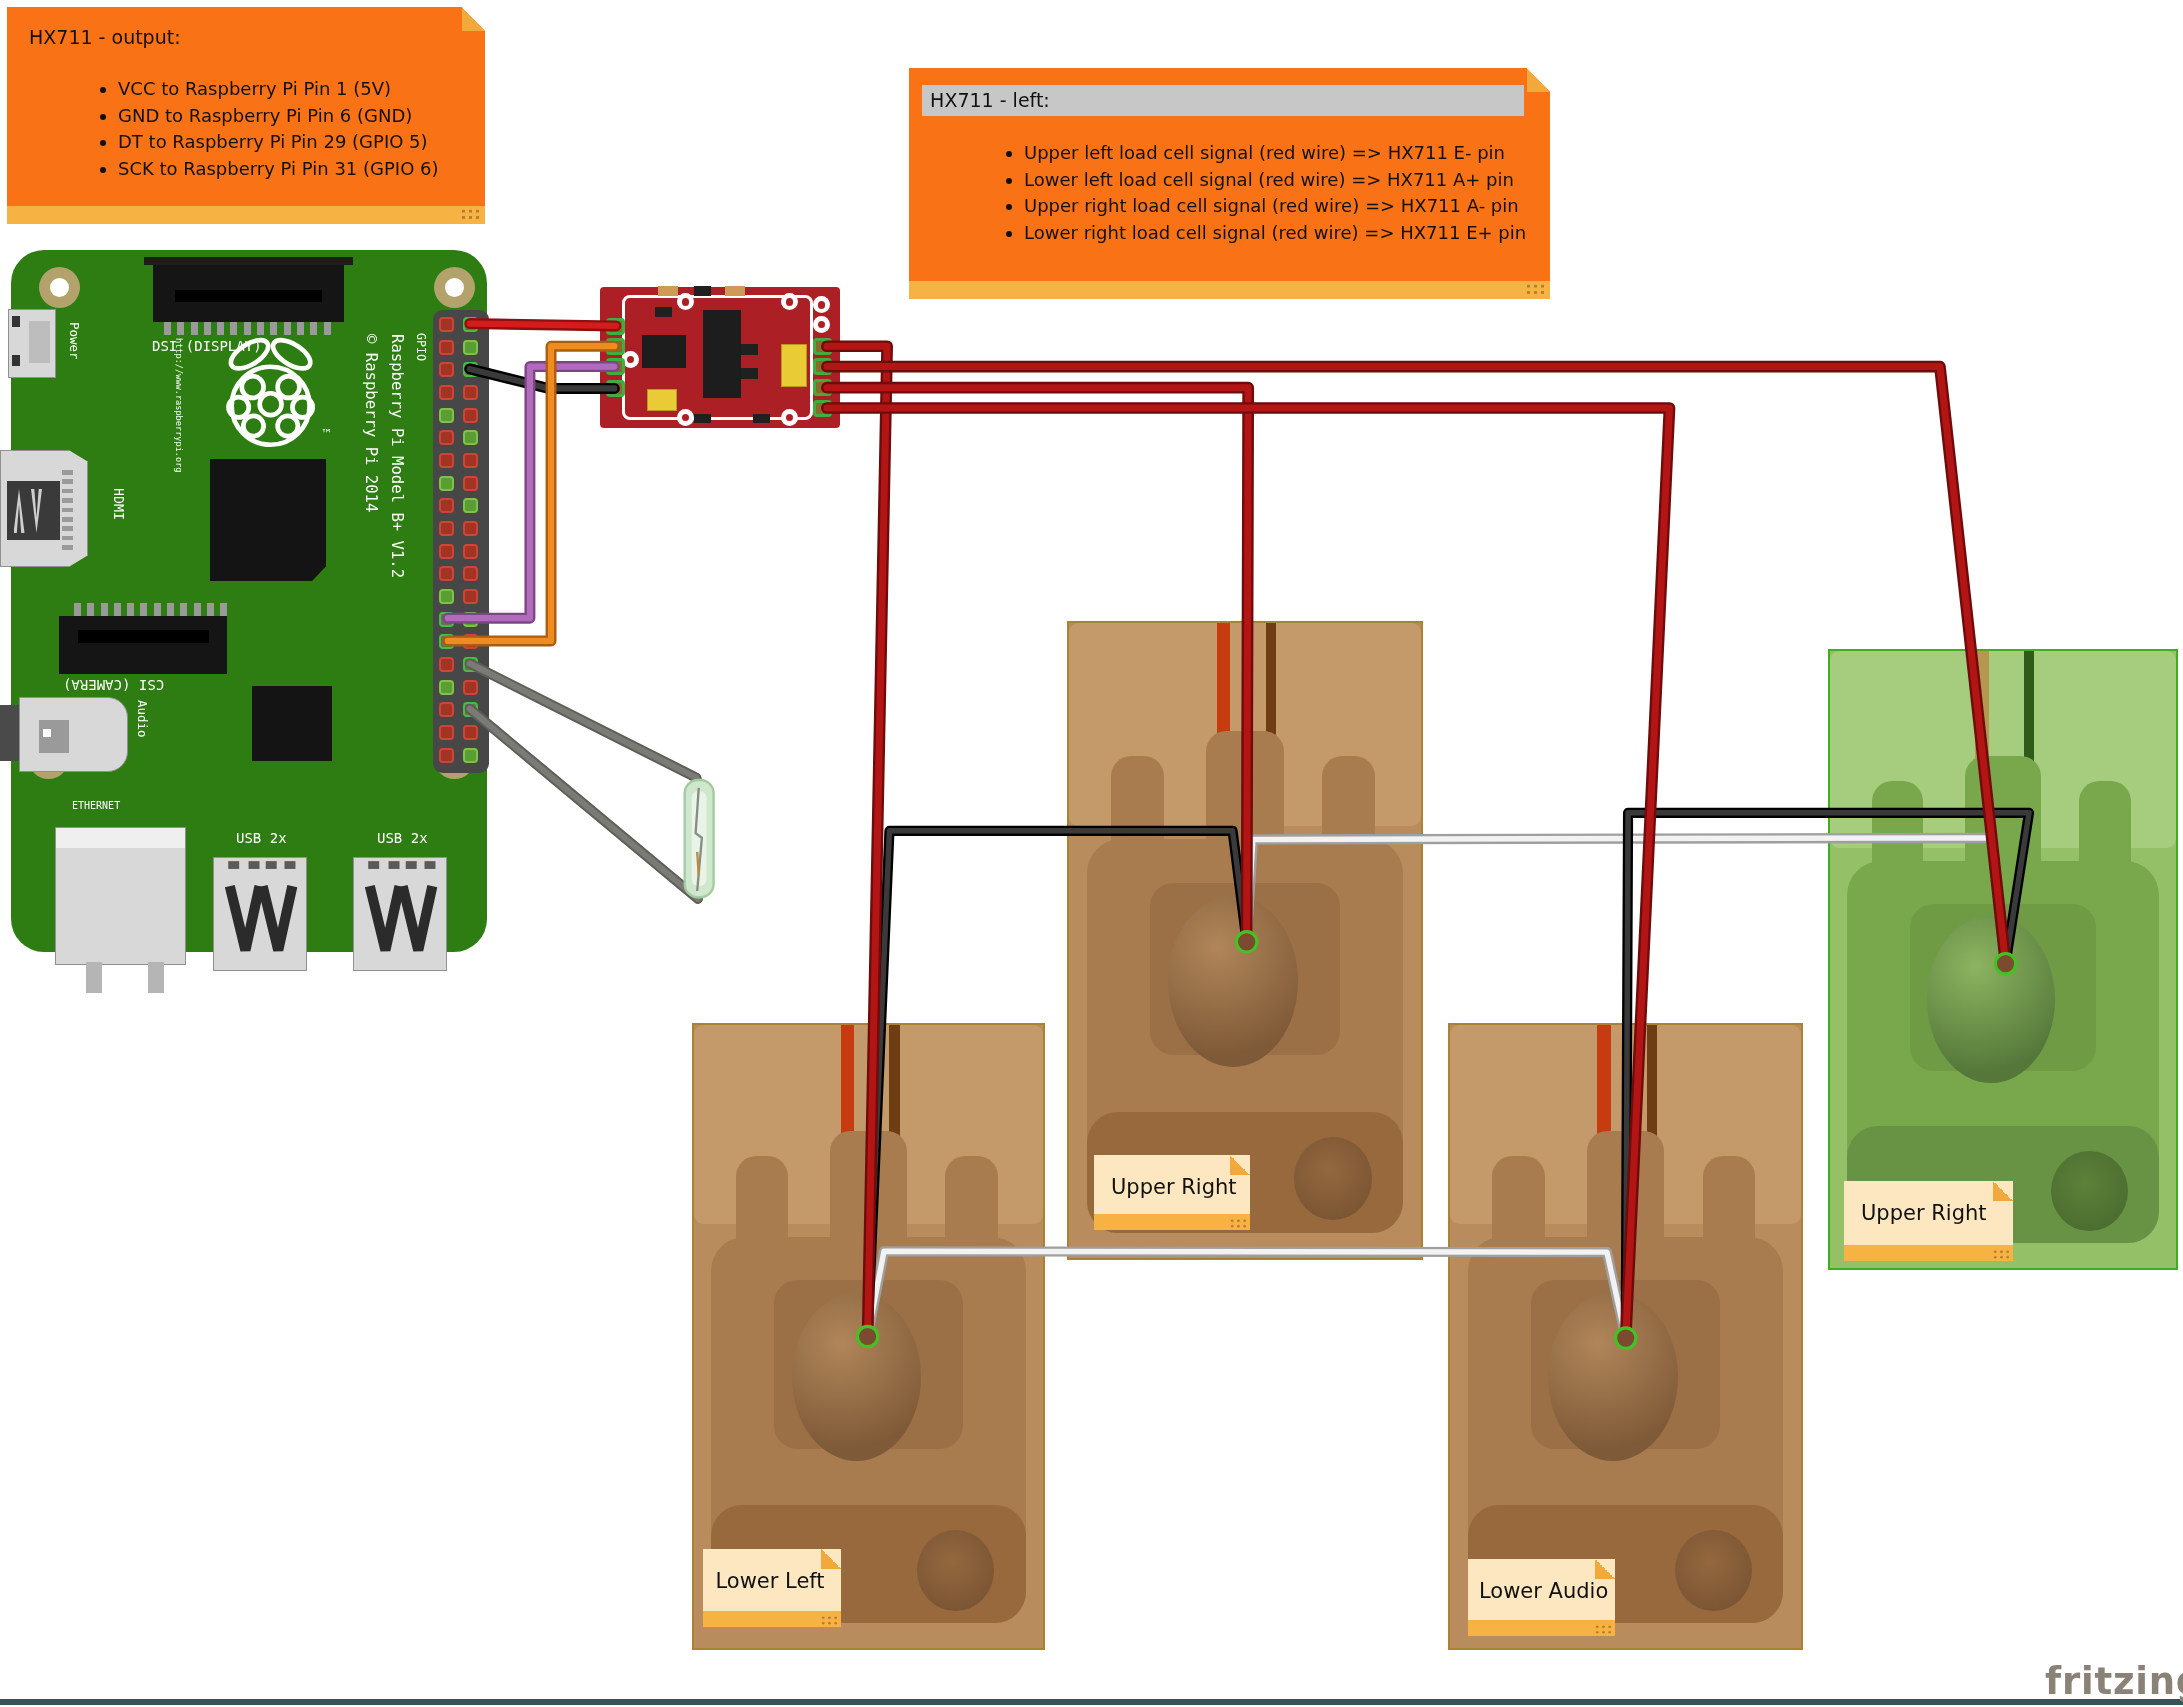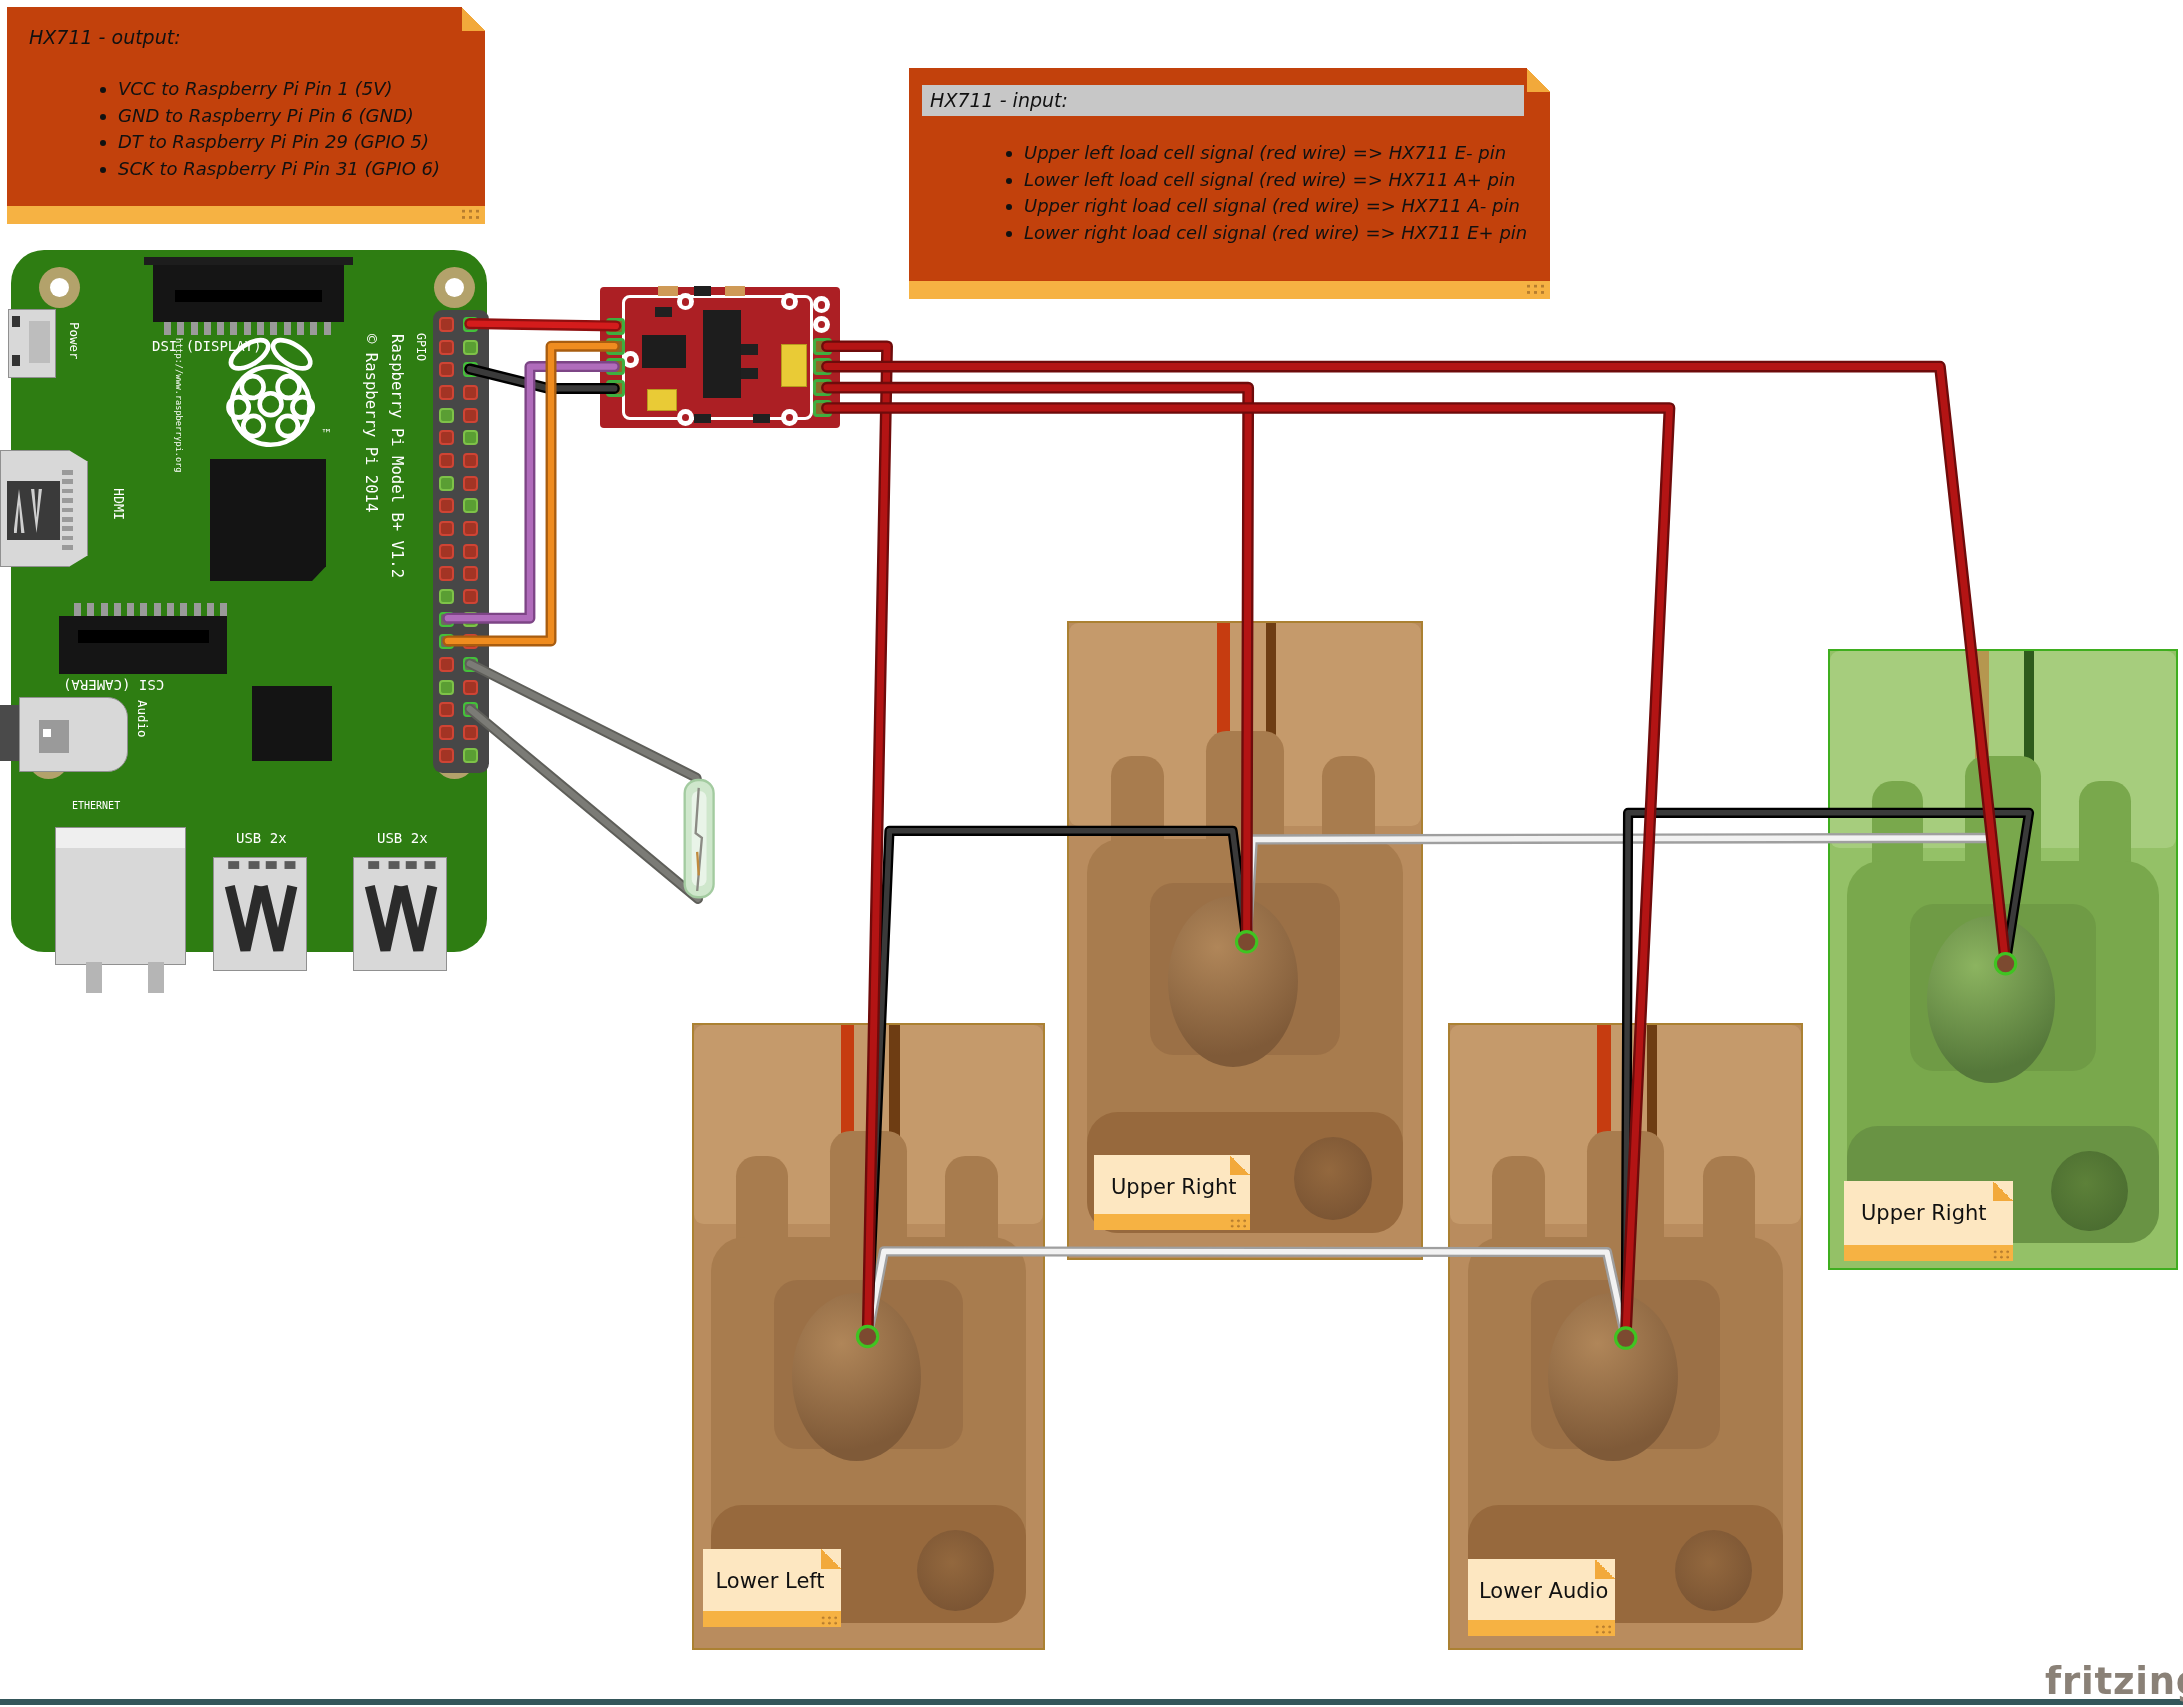--- a/index.html
+++ b/index.html
@@ -1,21 +1,21 @@
 <!DOCTYPE html>
 <html style="font-size:12.5px"><head>
 <meta charset="utf-8">
 <style>
   html,body{margin:0;padding:0;background:#fff;}
   #canvas{position:relative;width:2183px;height:1707px;background:#ffffff;overflow:hidden;
           font-family:"DejaVu Sans",sans-serif;}
   .abs{position:absolute;}
 
   
-  .note{position:absolute;background:#c2410c;font-style:italic;}
+  .note{position:absolute;background:#f97316;}
   .note .fold{position:absolute;top:0;right:0;width:23.5px;height:23.5px;
       background:linear-gradient(225deg,#ffffff 50%,#f2a93b 50%);}
   .note .bar{position:absolute;left:0;right:0;bottom:0;height:18px;background:#f6b243;}
   .note .grip{position:absolute;right:4.7px;bottom:3.1px;width:20.3px;height:12.5px;
       background-image:radial-gradient(#b77d2e 1.6px,transparent 2px);
       background-size:7px 6.3px;}
   .note .ntitle{position:absolute;left:22px;top:19px;font-size:19px;color:#111;}
   .note ul{position:absolute;margin:0;padding:0 0 0 17px;font-size:18px;color:#111;}
   .note li{line-height:26.6px;}
   .hl{background:#c7c7c7;padding:3.9px 7.8px 5.5px 7.8px;}
@@ -117,21 +117,21 @@
         <li>GND to Raspberry Pi Pin 6 (GND)</li>
         <li>DT to Raspberry Pi Pin 29 (GPIO 5)</li>
         <li>SCK to Raspberry Pi Pin 31 (GPIO 6)</li>
       </ul>
     <div class="bar"></div>
     <div class="grip"></div>
   </div>
 
   <div class="note" style="left:909px;top:68px;width:641px;height:231px;">
     <div class="fold"></div>
-    <div class="ntitle hl" style="left:13.3px;top:17px;width:586px;">HX711 - input:</div>
+    <div class="ntitle hl" style="left:13.3px;top:17px;width:586px;">HX711 - left:</div>
     <ul style="left:98px;top:72px;">
         <li>Upper left load cell signal (red wire) =&gt; HX711 E- pin</li>
         <li>Lower left load cell signal (red wire) =&gt; HX711 A+ pin</li>
         <li>Upper right load cell signal (red wire) =&gt; HX711 A- pin</li>
         <li>Lower right load cell signal (red wire) =&gt; HX711 E+ pin</li>
       </ul>
     <div class="bar"></div>
     <div class="grip"></div>
   </div>
 

